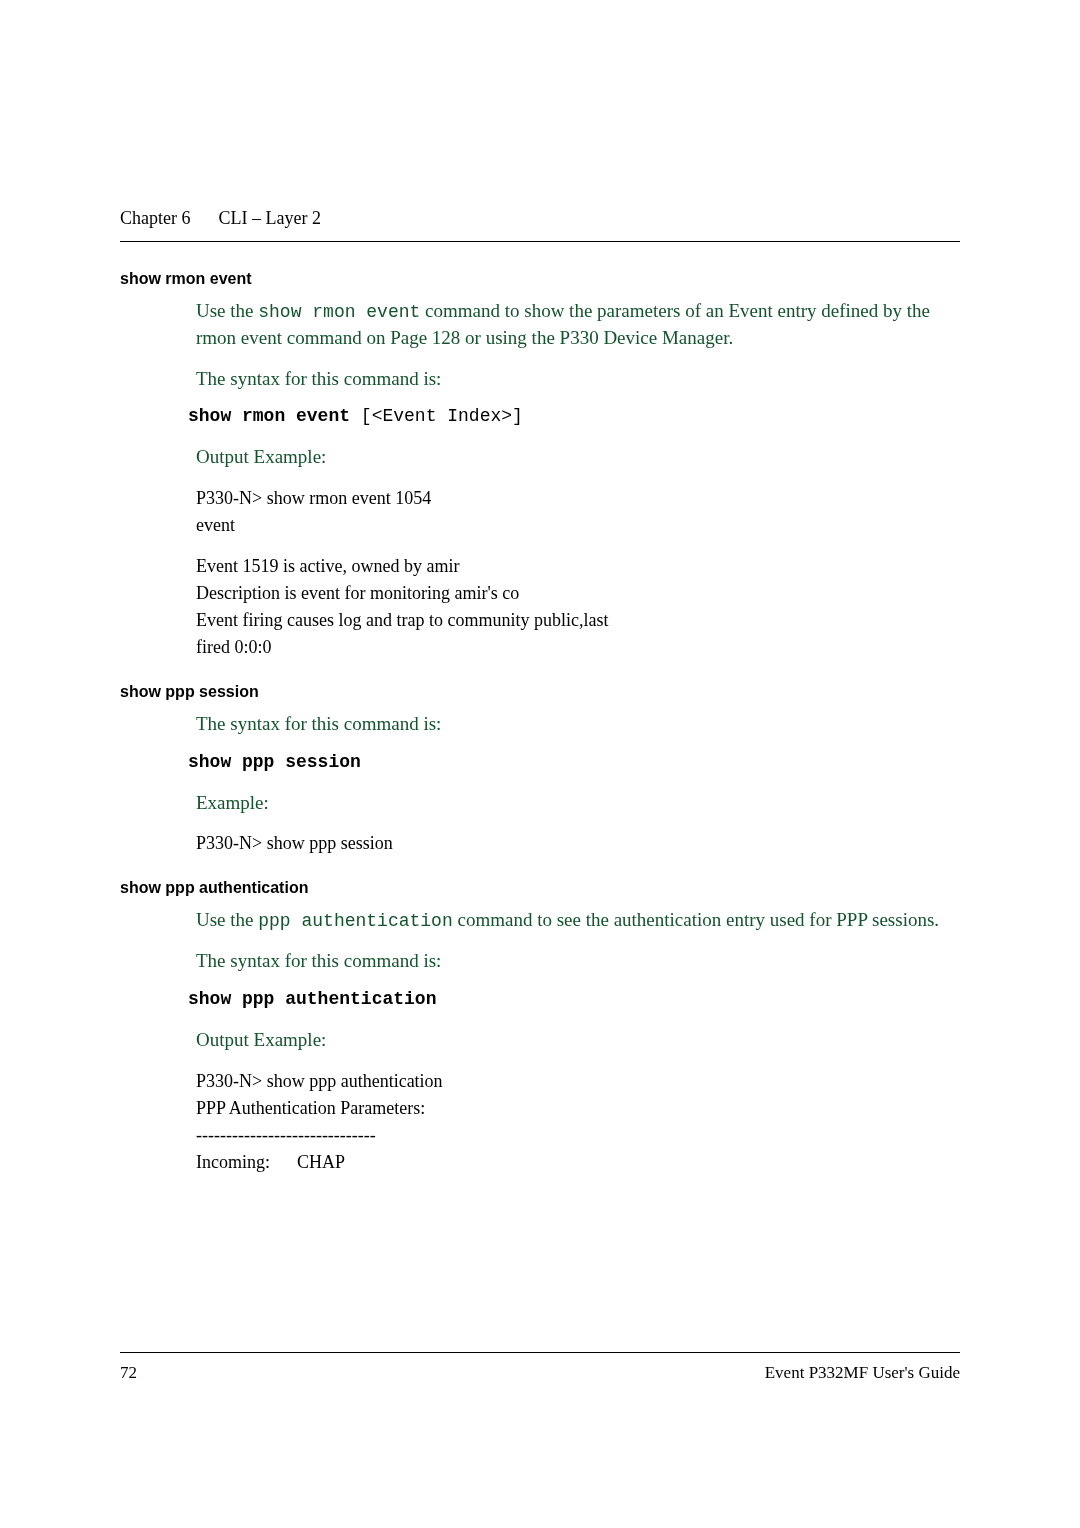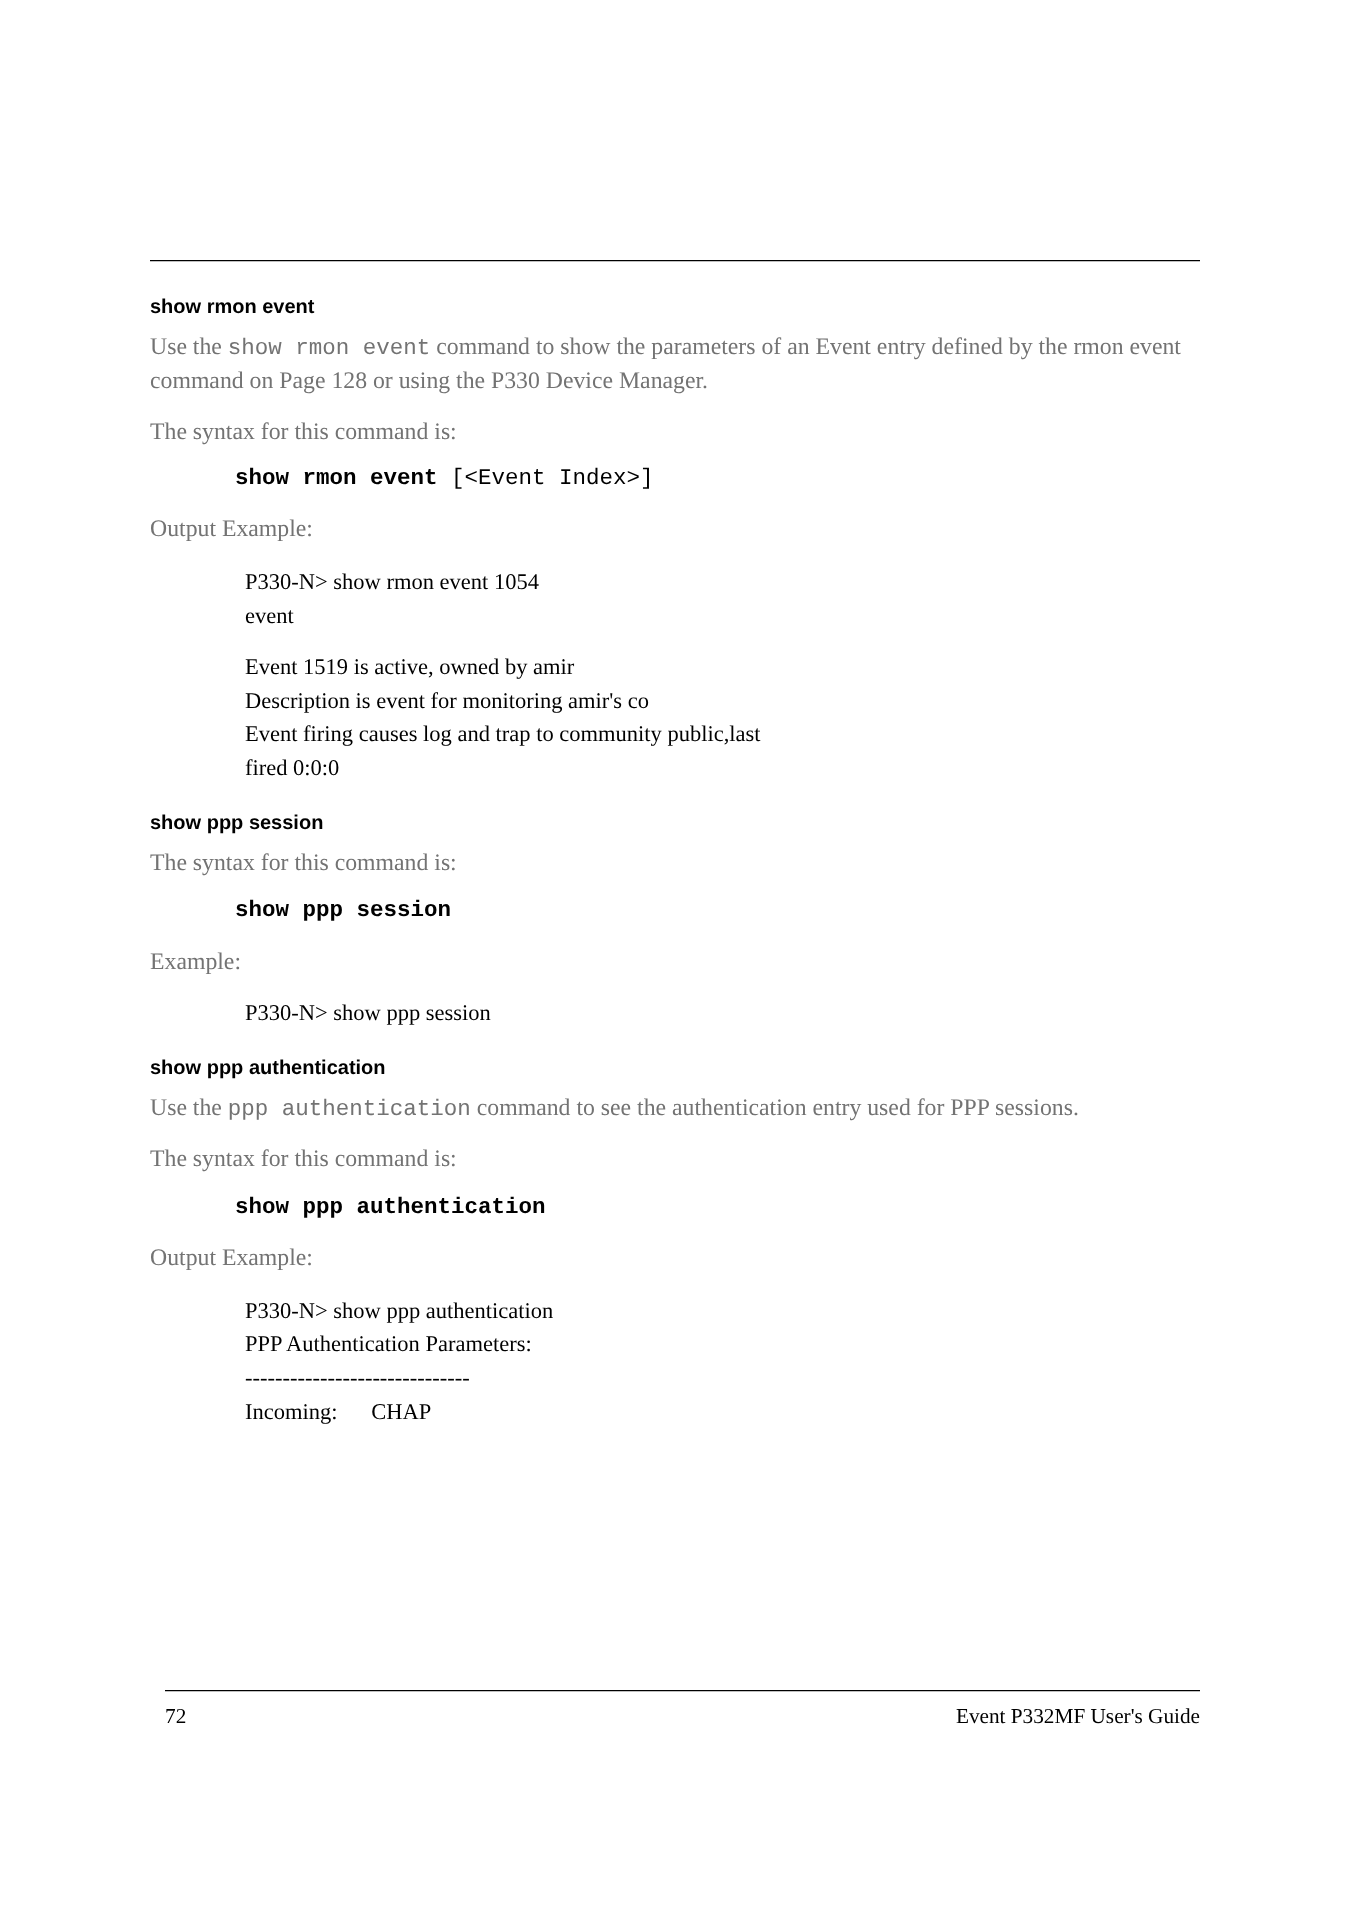--- a/index.html
+++ b/index.html
@@ -35,22 +35,23 @@
       font-family: Arial, Helvetica, sans-serif;
       font-weight: bold;
       font-size: 16px;
       color: #000;
       margin-bottom: 10px;
       margin-left: 0;
     }
     .body-para {
       font-size: 19px;
       line-height: 1.4;
+      margin-left: 76px;
       margin-bottom: 14px;
-      color: #737373;
+      color: #14532d;
     }
     .mono {
       font-family: 'Courier New', Courier, monospace;
       font-size: 18px;
     }
     .mono-block {
       font-family: Liberation Serif, serif;
       font-size: 18px;
       margin-left: 76px;
       line-height: 1.5;
@@ -66,21 +67,21 @@
     }
     .syntax-bold {
       font-weight: bold;
     }
     .section-gap {
       margin-top: 22px;
     }
     .footer {
       position: absolute;
       bottom: 145px;
-      left: 132px;
+      left: 120px;
       right: 120px;
     }
     .hr-bottom {
       border: none;
       border-top: 1px solid #000;
       margin-bottom: 10px;
     }
     .footer-row {
       display: flex;
       justify-content: space-between;
@@ -90,20 +91,23 @@
       font-family: Georgia, serif;
     }
     .guide-name {
       font-family: Georgia, serif;
     }
   </style>
 </head>
 <body>
 
 <div class="page-content">
+  <div class="chapter-header">
+    <span class="chapter-number">Chapter 6</span><span>CLI – Layer 2</span>
+  </div>
   <hr class="hr-top">
 
   <div class="section-heading">show rmon event</div>
   <p class="body-para">
     <span>Use the </span><span class="mono">show rmon event</span><span> command to show the parameters of an Event entry defined by the rmon event command on Page 128 or using the P330 Device Manager.</span>
   </p>
   <p class="body-para">The syntax for this command is:</p>
   <div class="syntax-line">
     <span class="syntax-bold">show rmon event</span><span> [&lt;Event Index&gt;]</span>
   </div>

